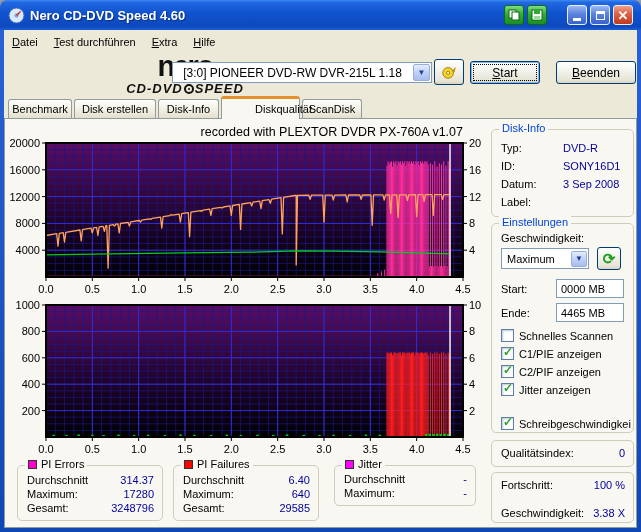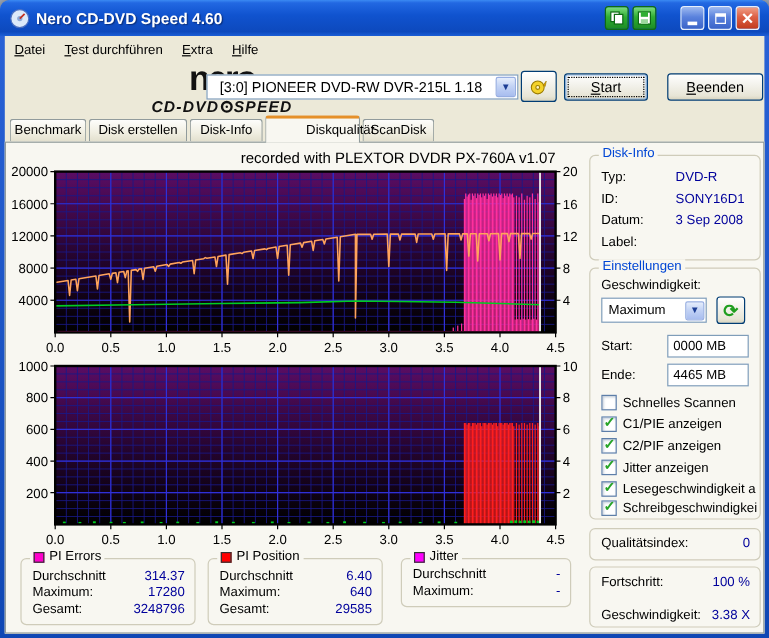--- a/index.html
+++ b/index.html
@@ -613,24 +613,20 @@
             <span>C1/PIE anzeigen</span>
           </div>
         <div class="check-row" style="top:140px">
             <span class="xp-check checked"></span>
             <span>C2/PIF anzeigen</span>
           </div>
         <div class="check-row" style="top:158px">
             <span class="xp-check checked"></span>
             <span>Jitter anzeigen</span>
           </div>
-        <div class="check-row" style="top:176px">
-            <span class="xp-check checked"></span>
-            <span>Lesegeschwindigkeit a</span>
-          </div>
         <div class="check-row" style="top:192px">
             <span class="xp-check checked"></span>
             <span>Schreibgeschwindigkei</span>
           </div>
       </div>
 
       <div class="gbox" style="left:486px;top:321px;width:143px;height:27px">
         <div class="row" style="top:6px;justify-content:space-between">
             <span class="rlabel">Qualitätsindex:</span>
             <span class="rvalue">0</span>
@@ -663,21 +659,21 @@
           </div>
         <div class="srow" style="top:36px">
             <span class="sl">Gesamt:</span>
             <span class="sv">3248796</span>
           </div>
       </div>
 
       <div class="gbox" style="left:168px;top:346px;width:146px;height:56px">
         <span class="gb-title black">
             <span class="swatch" style="background: rgb(255, 0, 0);"></span>
-            <span>PI Position</span>
+            <span>PI Failures</span>
           </span>
         <div class="srow" style="top:8px">
             <span class="sl">Durchschnitt</span>
             <span class="sv">6.40</span>
           </div>
         <div class="srow" style="top:22px">
             <span class="sl">Maximum:</span>
             <span class="sv">640</span>
           </div>
         <div class="srow" style="top:36px">

